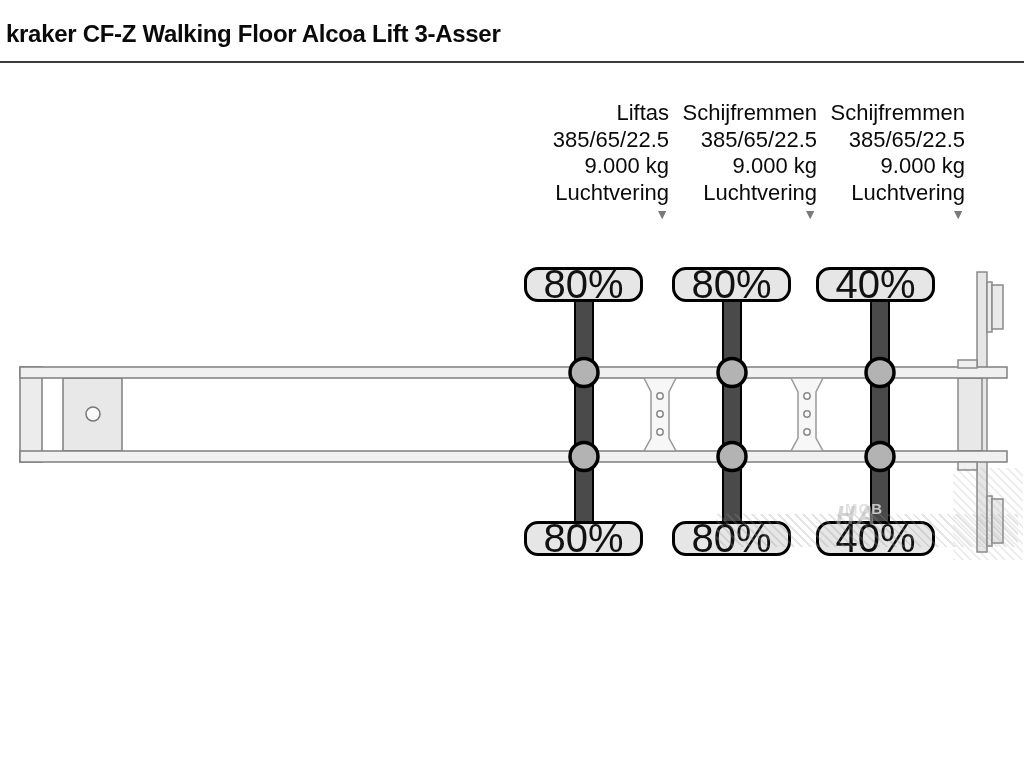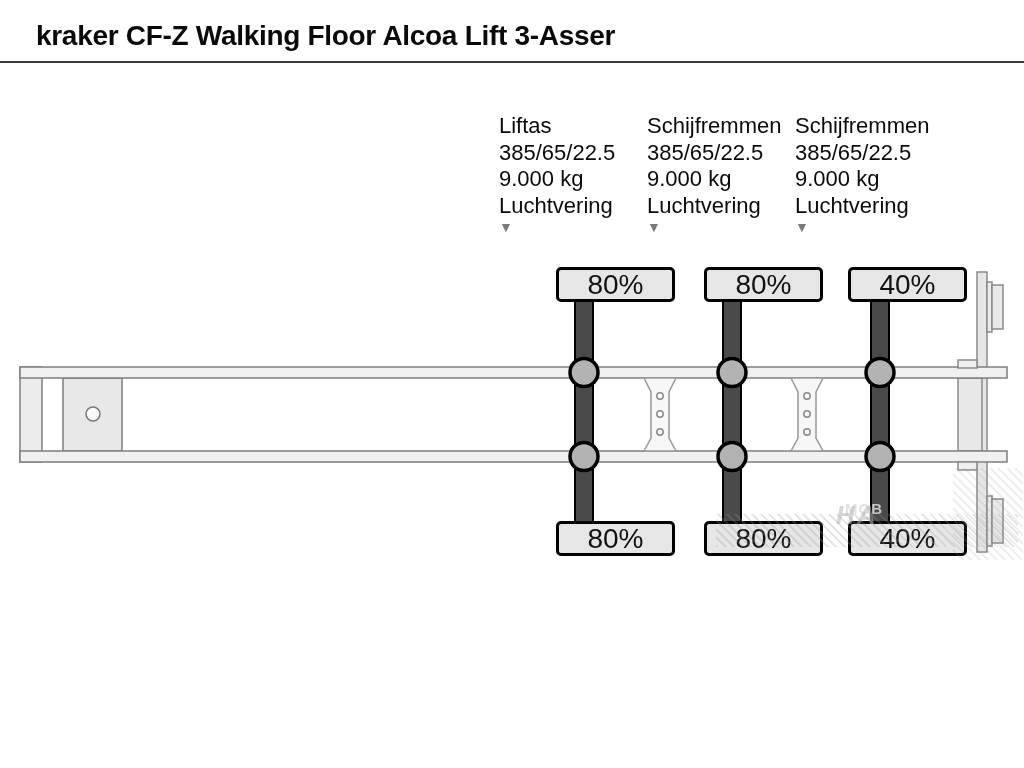--- a/index.html
+++ b/index.html
@@ -2,46 +2,46 @@
 <html><head>
 <meta charset="utf-8">
 <style>
   html,body { margin:0; padding:0; background:#ffffff; }
   .page {
     position:relative; width:1024px; height:768px; background:#ffffff;
     font-family:"Liberation Sans", sans-serif; overflow:hidden; color:#111;
   }
   
   .title {
-    position:absolute; left:36px; top:20px;
-    font-size:28px; font-weight:bold; letter-spacing:-0.3px; color:#0a0a0a;
+    position:absolute; left:6px; top:20px;
+    font-size:24px; font-weight:bold; letter-spacing:-0.3px; color:#0a0a0a;
     white-space:nowrap;
   }
   .hrule { position:absolute; left:0; top:61px; width:1024px; height:2px; background:#3a3a3a; }
   .ref { position:absolute; left:22px; top:69px; font-size:18px; color:#0a0a0a; }
 
   
   .axle-col {
-    position:absolute; top:113px; width:170px; text-align:left;
+    position:absolute; top:100px; width:170px; text-align:right;
     font-size:22px; line-height:26.5px; color:#0a0a0a;
   }
   .axle-col.c0 { left:499px; }
   .axle-col.c1 { left:647px; }
   .axle-col.c2 { left:795px; }
   .arrow { margin-top:1px; font-size:14px; line-height:14px; color:#7a7a7a; }
 
   
   .diagram-svg { position:absolute; left:0; top:0; width:1024px; height:768px; }
 
   
   .tire {
     position:absolute; width:113px; height:29px;
-    background:#e6e6e6; border:3.5px solid #000; border-radius:5px;
+    background:#e6e6e6; border:3.5px solid #000; border-radius:14px;
     display:flex; align-items:center; justify-content:center;
-    font-size:28px; color:#111;margin-left:32px;
+    font-size:40px; color:#111;
   }
   .row-top { top:267px; }
   .row-bot { top:521px; }
   .x0 { left:524px; }
   .x1 { left:672px; }
   .x2 { left:816px; }
 
   
   .wm-a {
     position:absolute; left:845px; top:500px; font-size:15px; font-weight:bold;

